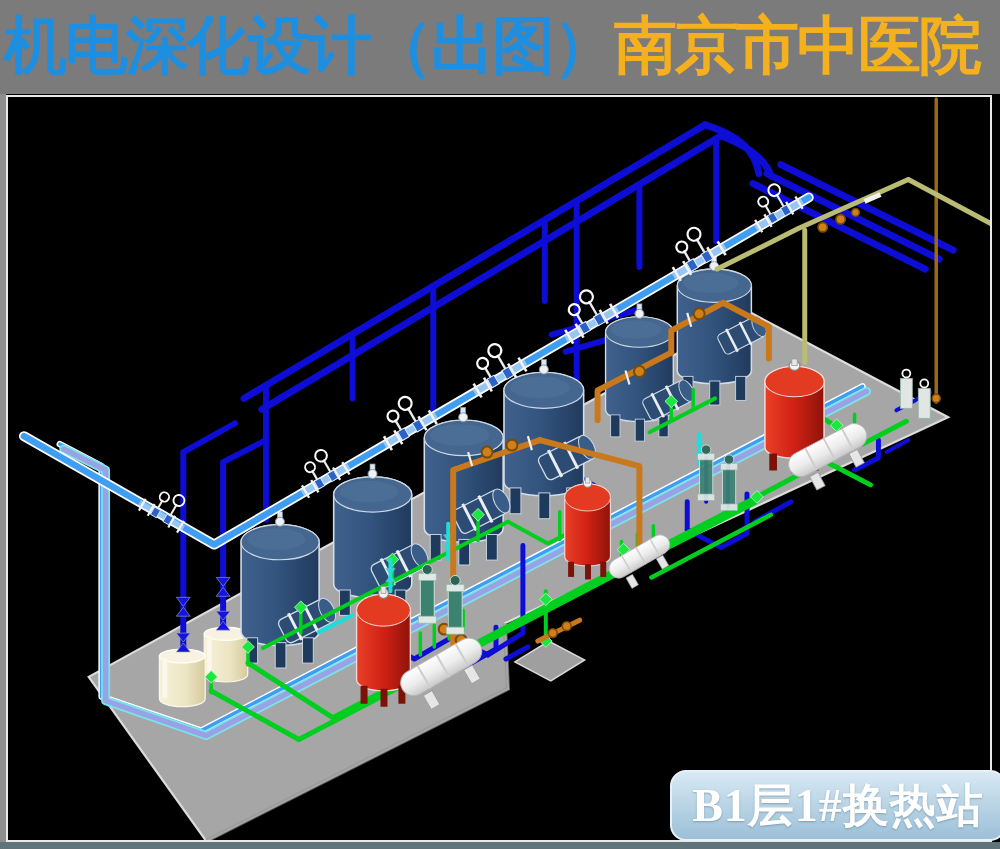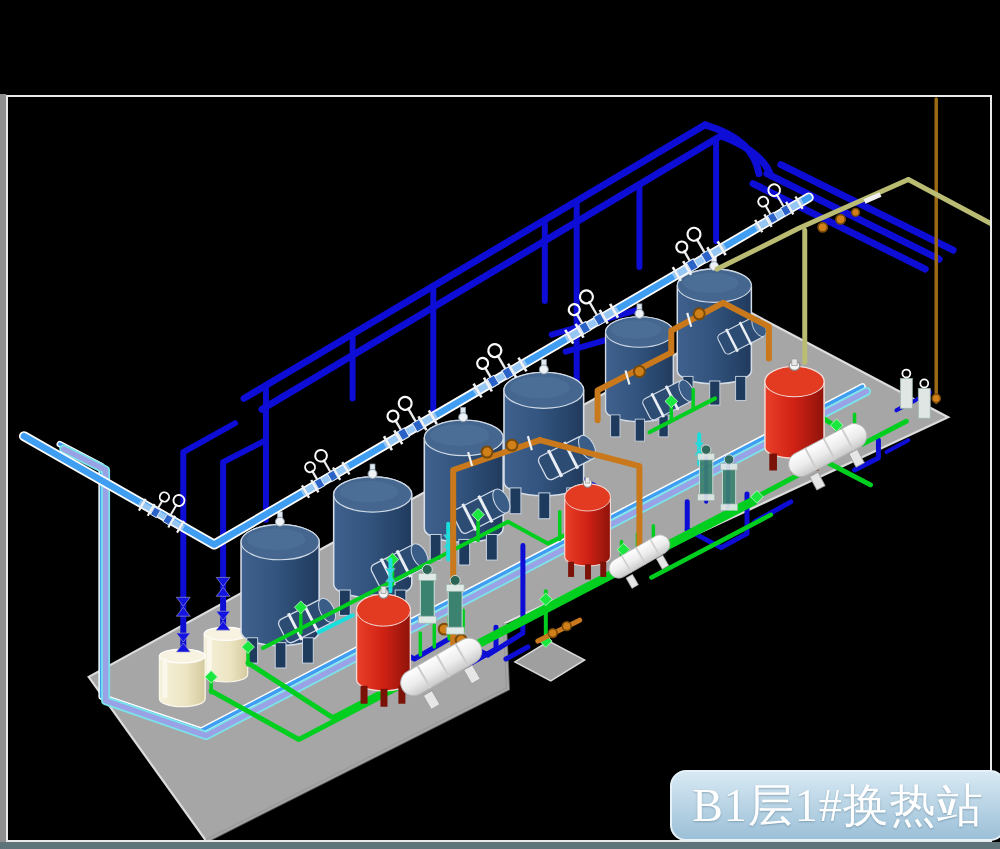--- a/index.html
+++ b/index.html
@@ -17,28 +17,31 @@
   .t-orange{color:var(--title-orange);}
   .side-strip{position:absolute;left:0;top:94px;width:6px;height:755px;background:#8f8f8f;}
   .viewport{position:absolute;left:6px;top:95px;width:986px;height:747px;background:#000;
             border:2px solid var(--frame);box-sizing:border-box;}
   .viewport svg{display:block;width:100%;height:100%;}
   .statusbar{position:absolute;left:0;bottom:0;width:1000px;height:7px;background:var(--statusbar);}
   .caption{position:absolute;left:670px;top:770px;width:336px;height:71px;border-radius:16px;
            background:linear-gradient(180deg,var(--cap-top) 0%,#bcd6e6 45%,var(--cap-bot) 100%);
            border:2px solid #e6f1f8;box-sizing:border-box;
            display:flex;align-items:center;justify-content:center;}
-  .caption span{color:#fff;font-size:46px;font-weight:normal;letter-spacing:1px;
+  .caption span{color:#fff;font-size:46px;font-weight:bold;letter-spacing:1px;
                 text-shadow:0 1px 2px rgba(90,120,140,.55);}
 </style>
 </head>
 <body>
 
 <div class="stage">
 
+  <div class="titlebar">
+    <span class="t t-blue">机电深化设计（出图）</span><span class="t t-orange">南京市中医院</span>
+  </div>
 
   <div class="side-strip"></div>
 
   <div class="viewport">
     <svg viewBox="6 95 986 747" preserveAspectRatio="none">
       <defs>
         <linearGradient id="gTank" x1="0" y1="0" x2="1" y2="0">
           <stop offset="0" stop-color="#40618d"></stop>
             <stop offset=".45" stop-color="#32547e"></stop>
           <stop offset=".8" stop-color="#27446a"></stop>

